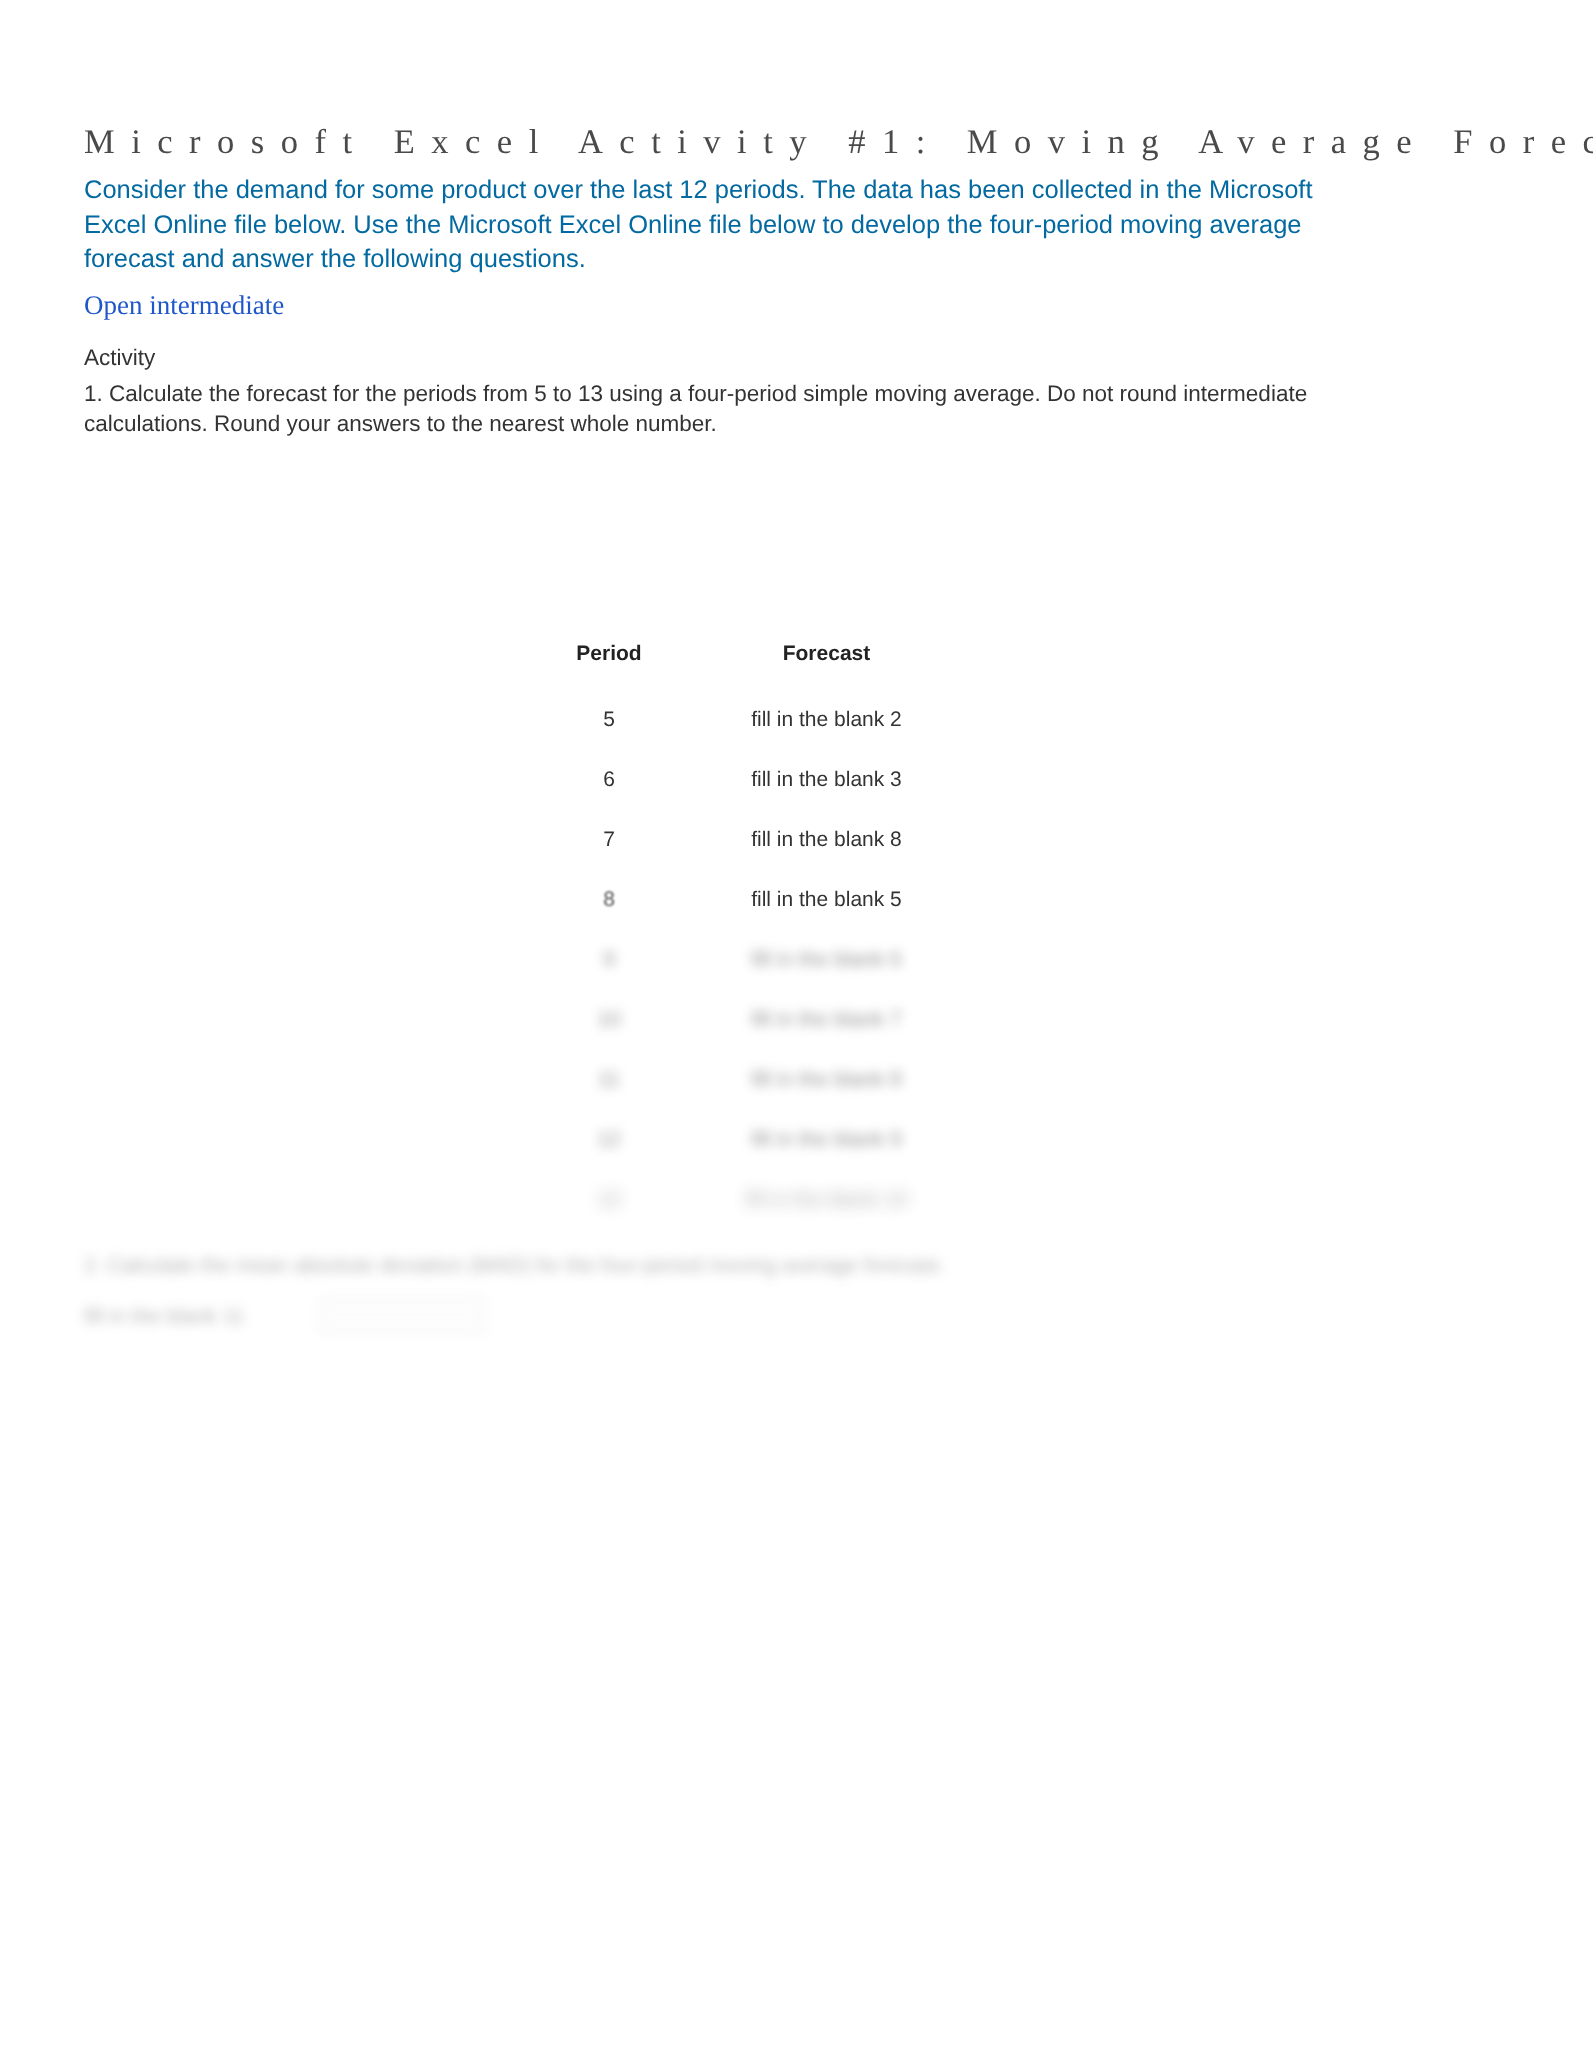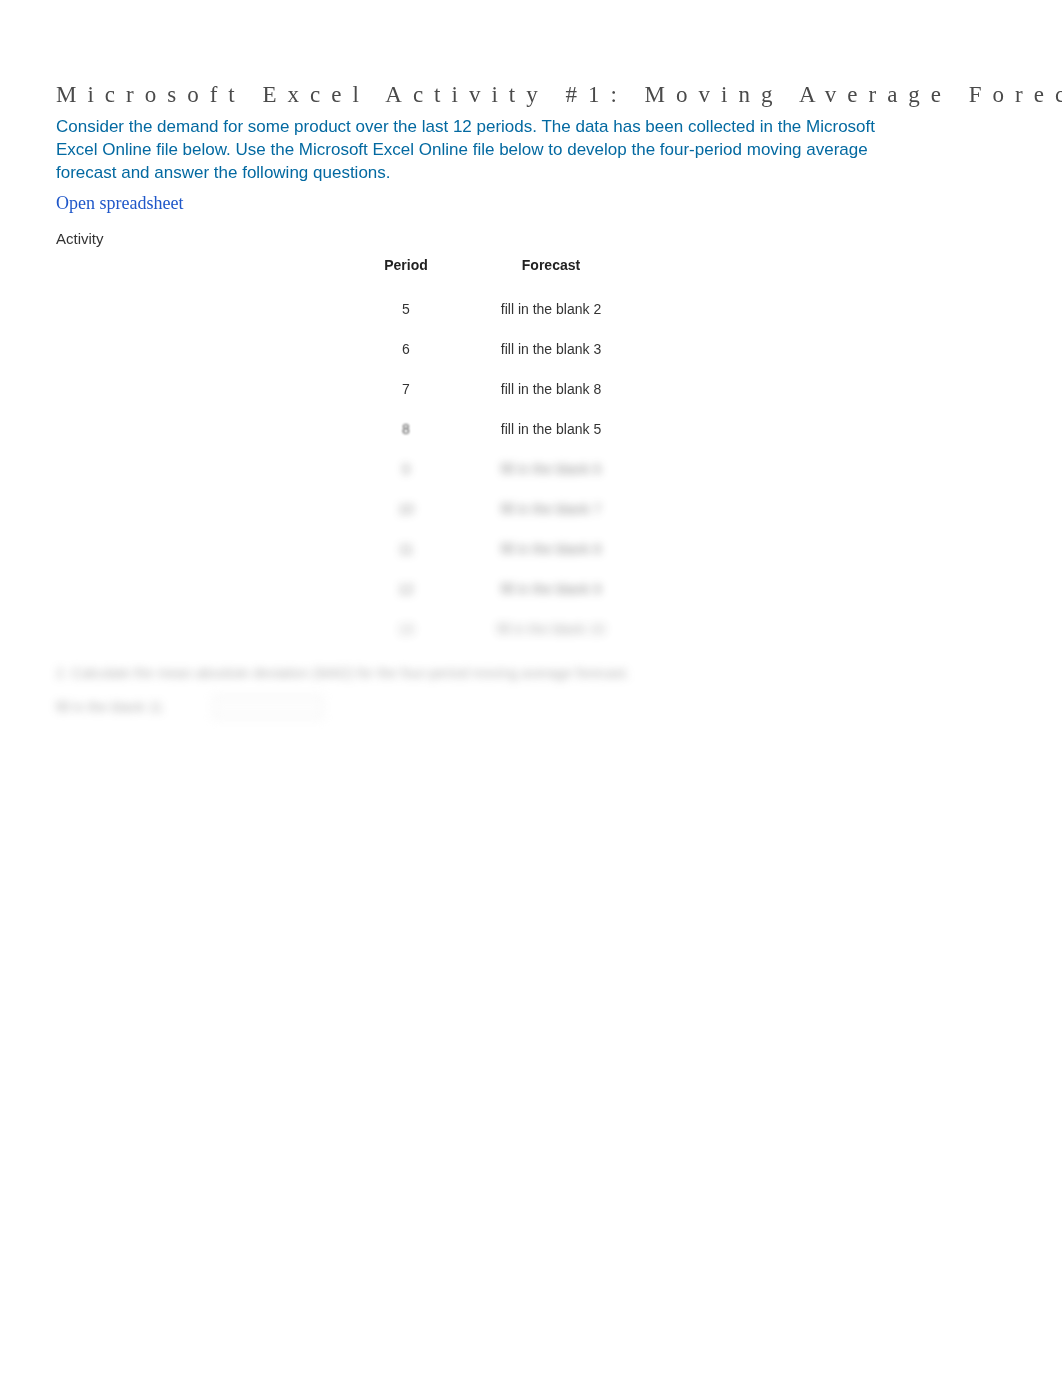--- a/index.html
+++ b/index.html
@@ -136,24 +136,25 @@
     }
   </style>
 </head>
 <body>
 
 <div class="content">
   <div class="title">Microsoft Excel Activity #1: Moving Average Foreca</div>
 
   <div class="intro">Consider the demand for some product over the last 12 periods. The data has been collected in the Microsoft Excel Online file below. Use the Microsoft Excel Online file below to develop the four-period moving average forecast and answer the following questions.</div>
 
-  <a class="link">Open spreadsheet</a>
+  <a class="link">Open intermediate</a>
 
   <div class="questions-heading">Activity</div>
 
+  <div class="question1">1. Calculate the forecast for the periods from 5 to 13 using a four-period simple moving average. Do not round intermediate calculations. Round your answers to the nearest whole number.</div>
 
   <div class="table-wrap">
     <table class="forecast">
       <thead>
         <tr>
           <th class="period-h">Period</th>
           <th class="forecast-h">Forecast</th>
         </tr>
       </thead>
       <tbody>

